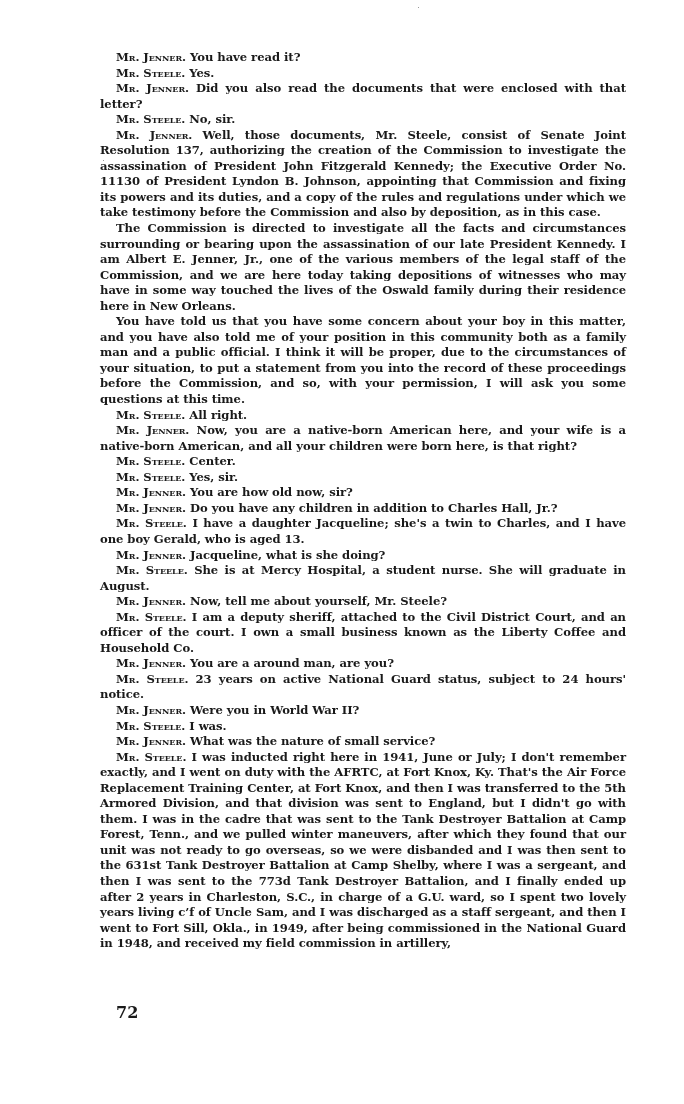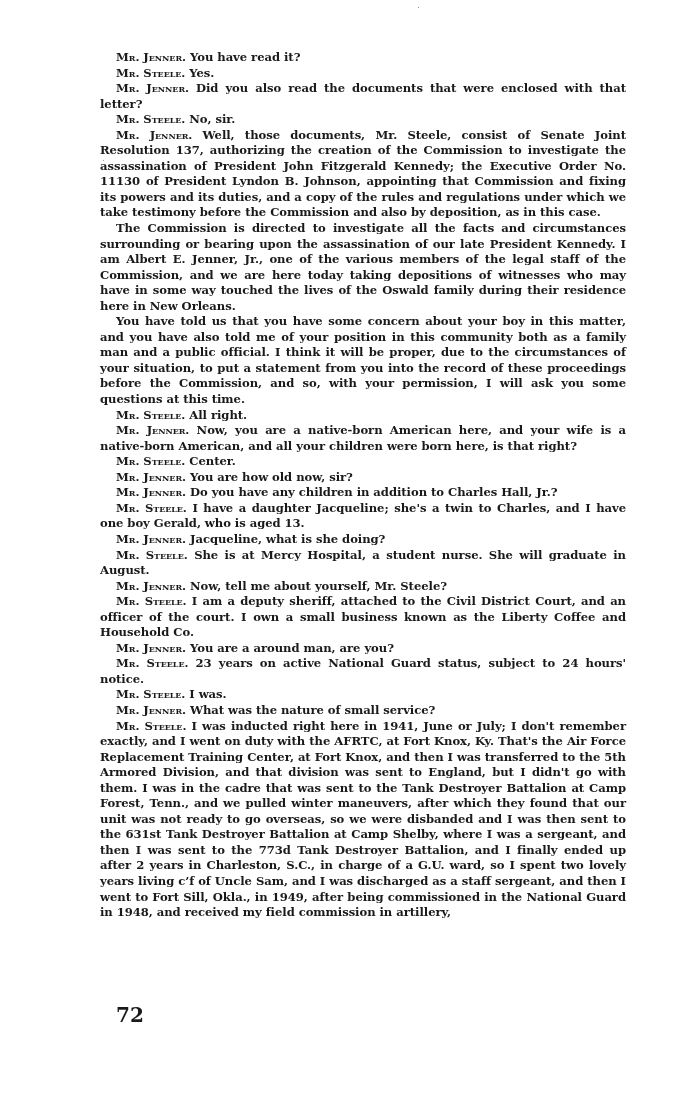--- a/index.html
+++ b/index.html
@@ -17,21 +17,21 @@
     font-weight: bold;
     letter-spacing: -0.05px;
   }
   .para { margin: 0; text-indent: 16px; }
   .speaker { font-variant: small-caps; }
   .page-number {
     position: absolute;
     left: 116px;
     top: 1003px;
     font-family: "DejaVu Serif", "Liberation Serif", serif;
-    font-size: 20px;
+    font-size: 16px;
     font-weight: bold;
     color: #1a1a1a;
   }
   .speck { position: absolute; width: 1px; height: 1px; background: #999; }
 </style>
 </head>
 <body>
 
 <div class="speck" style="left:418px; top:7px;"></div>
 <div class="speck" style="left:103px; top:160px;"></div>
@@ -40,27 +40,29 @@
     <p class="para"><span class="speaker">Mr. Jenner.</span><span> You have read it?</span></p>
     <p class="para"><span class="speaker">Mr. Steele.</span><span> Yes.</span></p>
     <p class="para"><span class="speaker">Mr. Jenner.</span><span> Did you also read the documents that were enclosed with that letter?</span></p>
     <p class="para"><span class="speaker">Mr. Steele.</span><span> No, sir.</span></p>
     <p class="para"><span class="speaker">Mr. Jenner.</span><span> Well, those documents, Mr. Steele, consist of Senate Joint Resolution 137, authorizing the creation of the Commission to investigate the assassination of President John Fitzgerald Kennedy; the Executive Order No. 11130 of President Lyndon B. Johnson, appointing that Commission and fixing its powers and its duties, and a copy of the rules and regulations under which we take testimony before the Commission and also by deposition, as in this case.</span></p>
     <p class="para"><span>The Commission is directed to investigate all the facts and circumstances surrounding or bearing upon the assassination of our late President Kennedy.  I am Albert E. Jenner, Jr., one of the various members of the legal staff of the Commission, and we are here today taking depositions of witnesses who may have in some way touched the lives of the Oswald family during their residence here in New Orleans.</span></p>
     <p class="para"><span>You have told us that you have some concern about your boy in this matter, and you have also told me of your position in this community both as a family man and a public official.  I think it will be proper, due to the circumstances of your situation, to put a statement from you into the record of these proceedings before the Commission, and so, with your permission, I will ask you some questions at this time.</span></p>
     <p class="para"><span class="speaker">Mr. Steele.</span><span> All right.</span></p>
     <p class="para"><span class="speaker">Mr. Jenner.</span><span> Now, you are a native-born American here, and your wife is a native-born American, and all your children were born here, is that right?</span></p>
     <p class="para"><span class="speaker">Mr. Steele.</span><span> Center.</span></p>
+    <p class="para"><span class="speaker">Mr. Steele.</span><span> Yes, sir.</span></p>
     <p class="para"><span class="speaker">Mr. Jenner.</span><span> You are how old now, sir?</span></p>
     <p class="para"><span class="speaker">Mr. Jenner.</span><span> Do you have any children in addition to Charles Hall, Jr.?</span></p>
     <p class="para"><span class="speaker">Mr. Steele.</span><span> I have a daughter Jacqueline; she's a twin to Charles, and I have one boy Gerald, who is aged 13.</span></p>
     <p class="para"><span class="speaker">Mr. Jenner.</span><span> Jacqueline, what is she doing?</span></p>
     <p class="para"><span class="speaker">Mr. Steele.</span><span> She is at Mercy Hospital, a student nurse.  She will graduate in August.</span></p>
     <p class="para"><span class="speaker">Mr. Jenner.</span><span> Now, tell me about yourself, Mr. Steele?</span></p>
     <p class="para"><span class="speaker">Mr. Steele.</span><span> I am a deputy sheriff, attached to the Civil District Court, and an officer of the court.  I own a small business known as the Liberty Coffee and Household Co.</span></p>
     <p class="para"><span class="speaker">Mr. Jenner.</span><span> You are a around man, are you?</span></p>
     <p class="para"><span class="speaker">Mr. Steele.</span><span> 23 years on active National Guard status, subject to 24 hours' notice.</span></p>
+    <p class="para"><span class="speaker">Mr. Jenner.</span><span> Were you in World War II?</span></p>
     <p class="para"><span class="speaker">Mr. Steele.</span><span> I was.</span></p>
     <p class="para"><span class="speaker">Mr. Jenner.</span><span> What was the nature of small service?</span></p>
     <p class="para"><span class="speaker">Mr. Steele.</span><span> I was inducted right here in 1941, June or July; I don't remember exactly, and I went on duty with the AFRTC, at Fort Knox, Ky.  That's the Air Force Replacement Training Center, at Fort Knox, and then I was transferred to the 5th Armored Division, and that division was sent to England, but I didn't go with them.  I was in the cadre that was sent to the Tank Destroyer Battalion at Camp Forest, Tenn., and we pulled winter maneuvers, after which they found that our unit was not ready to go overseas, so we were disbanded and I was then sent to the 631st Tank Destroyer Battalion at Camp Shelby, where I was a sergeant, and then I was sent to the 773d Tank Destroyer Battalion, and I finally ended up after 2 years in Charleston, S.C., in charge of a G.U. ward, so I spent two lovely years living c’f of Uncle Sam, and I was discharged as a staff sergeant, and then I went to Fort Sill, Okla., in 1949, after being commissioned in the National Guard in 1948, and received my field commission in artillery,</span></p>
   </div>
 
 <div class="page-number">72</div>
 
 </body></html>

